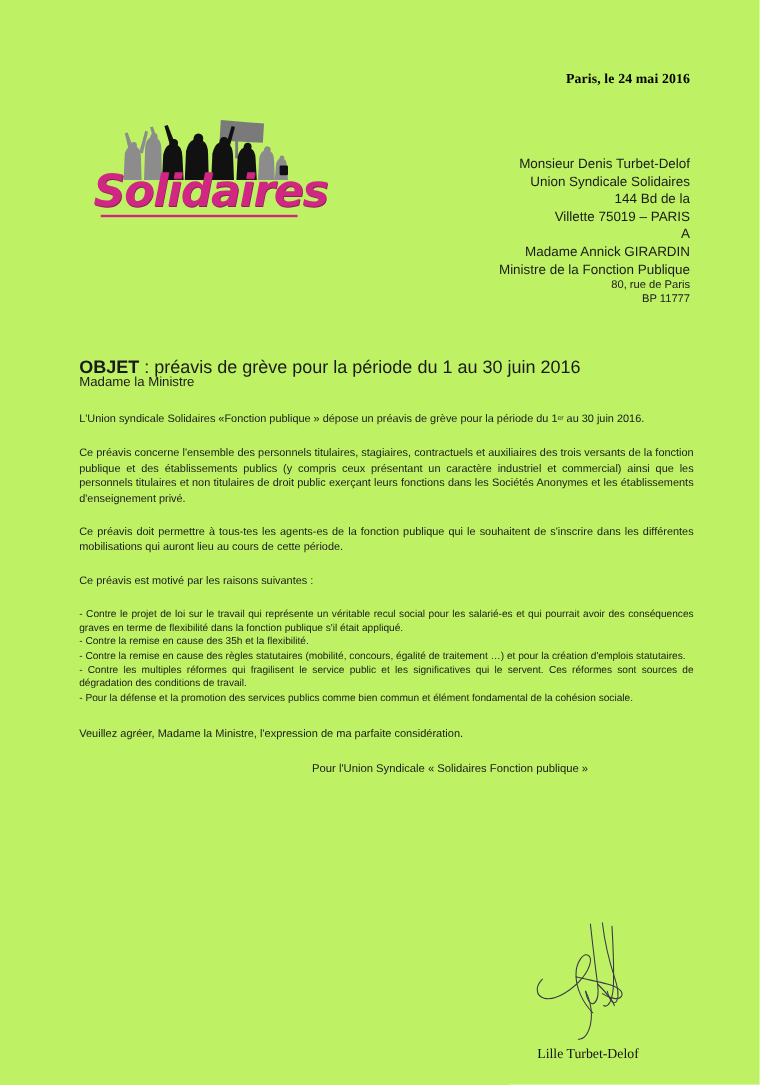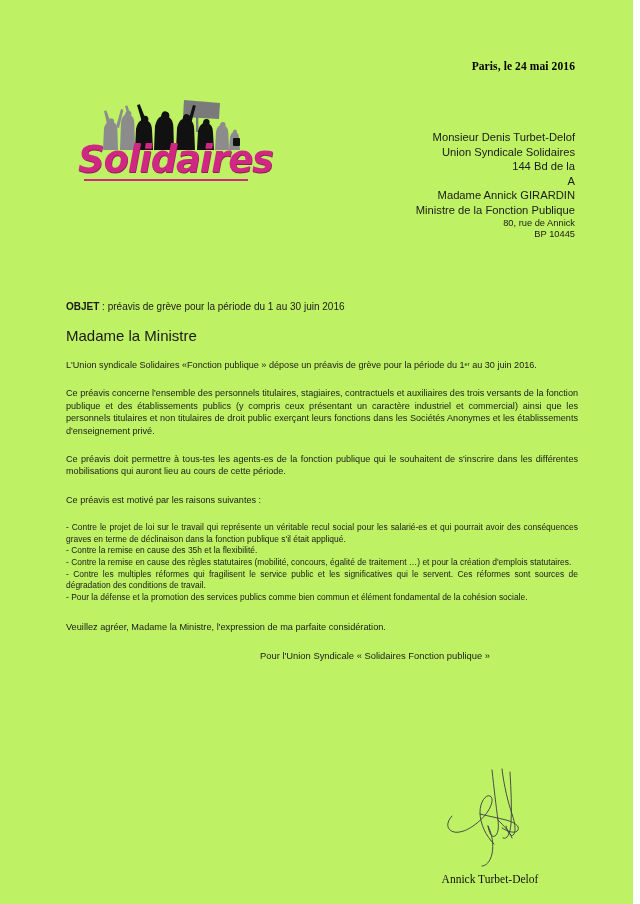--- a/index.html
+++ b/index.html
@@ -92,27 +92,26 @@
   }
 
   
   .body-area {
     position: absolute;
     left: 66px;
     top: 300px;
     width: 512px;
   }
   .objet {
-    font-size: 10px;
+    font-size: 15px;
     line-height: 13px;
-    margin-bottom: 16px;
   }
   .objet b { font-weight: bold; }
   .salutation {
-    font-size: 15px;
+    font-size: 11px;
     line-height: 13px;
     margin-bottom: 17px;
   }
   p.para {
     font-size: 9.1px;
     line-height: 12.4px;
     text-align: justify;
     margin: 0 0 16px 0;
   }
   p.para.nojust { text-align: left; }
@@ -205,45 +204,46 @@
       <rect x="141" y="40" width="7" height="8" rx="1" fill="#111"></rect>
     </svg>
     <div class="logo-word">Solidaires</div>
     <div class="logo-rule"></div>
   </div>
 
   <div class="address">
     <div class="big">Monsieur Denis Turbet-Delof</div>
     <div class="big">Union Syndicale Solidaires</div>
     <div class="big">144 Bd de la</div>
+    <div class="big">Villette  75019 – PARIS</div>
     <div class="big">A</div>
     <div class="big">Madame Annick GIRARDIN</div>
     <div class="big">Ministre de la Fonction Publique</div>
-    <div class="small">80, rue de Annick</div>
-    <div class="small">BP 10445</div>
+    <div class="small">80, rue de Paris</div>
+    <div class="small">BP 11777</div>
   </div>
 
   <div class="body-area">
 
     <div class="objet">
       <b>OBJET</b><span> : préavis de grève pour la période du 1 au 30 juin 2016</span>
     </div>
 
     <div class="salutation">Madame la Ministre</div>
 
     <p class="para nojust"><span>L'Union syndicale Solidaires «Fonction publique » dépose un préavis de grève pour la période du 1</span><sup>er</sup><span> au 30 juin 2016.</span></p>
 
     <p class="para">Ce préavis concerne l'ensemble des personnels titulaires, stagiaires, contractuels et auxiliaires des trois versants de la fonction publique et des établissements publics (y compris ceux présentant un caractère industriel et commercial) ainsi que les personnels titulaires et non titulaires de droit public exerçant leurs fonctions dans les Sociétés Anonymes et les établissements d'enseignement privé.</p>
 
     <p class="para">Ce préavis doit permettre à tous-tes les agents-es de la fonction publique qui le souhaitent de s'inscrire dans les différentes mobilisations qui auront lieu au cours de cette période.</p>
 
     <p class="para nojust">Ce préavis est motivé par les raisons suivantes :</p>
 
     <div class="reasons">
-      <p class="reason">- Contre le projet de loi sur le travail qui représente un véritable recul social pour les salarié-es et qui pourrait avoir des conséquences graves en terme de déclinaison dans la fonction publique s'il était appliqué.</p>
+      <p class="reason">- Contre le projet de loi sur le travail qui représente un véritable recul social pour les salarié-es et qui pourrait avoir des conséquences graves en terme de flexibilité dans la fonction publique s'il était appliqué.</p>
       <p class="reason">- Contre la remise en cause des 35h et la flexibilité.</p>
       <p class="reason">- Contre la remise en cause des règles statutaires (mobilité, concours, égalité de traitement …) et pour la création d'emplois statutaires.</p>
       <p class="reason">- Contre les multiples réformes qui fragilisent le service public et les significatives qui le servent. Ces réformes sont sources de dégradation des conditions de travail.</p>
       <p class="reason">- Pour la défense et la promotion des services publics comme bien commun et élément fondamental de la cohésion sociale.</p>
     </div>
 
     <p class="closing">Veuillez agréer, Madame la Ministre, l'expression de ma parfaite considération.</p>
 
     <p class="for-union">Pour l'Union Syndicale « Solidaires Fonction publique »</p>
   </div>
@@ -255,15 +255,15 @@
         <path d="M70,1 C72,18 76,34 80,46 C83,55 84,62 82,66 C80,70 76,66 74,58"></path>
         <path d="M78,4 C79,22 80,40 79,56 C78,66 75,72 71,70"></path>
         <path d="M20,48 C14,54 14,62 22,64 C32,66 46,56 54,46 C60,38 62,30 58,28 C54,26 48,34 48,44 C48,56 54,68 62,76"></path>
         <path d="M48,46 C56,48 66,50 74,52 C82,54 88,58 86,62 C84,66 76,64 70,60"></path>
         <path d="M56,58 C60,66 62,76 60,86 C58,94 54,98 50,98"></path>
         <path d="M66,52 C72,58 78,64 80,70"></path>
       </g>
     </svg>
   </div>
 
-  <div class="signer-name">Annick Turbet-Delof</div>
+  <div class="signer-name">Lille Turbet-Delof</div>
 
 </div>
 
 </body></html>

